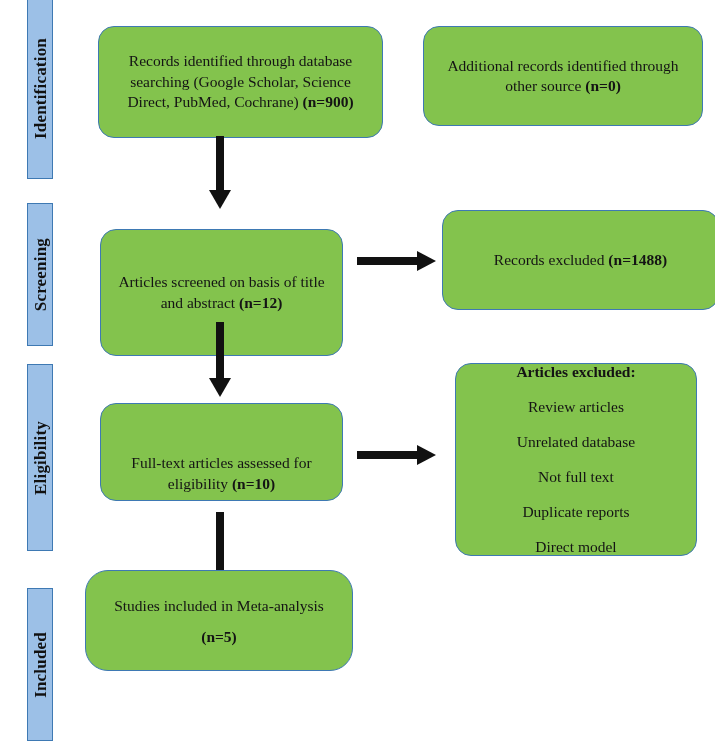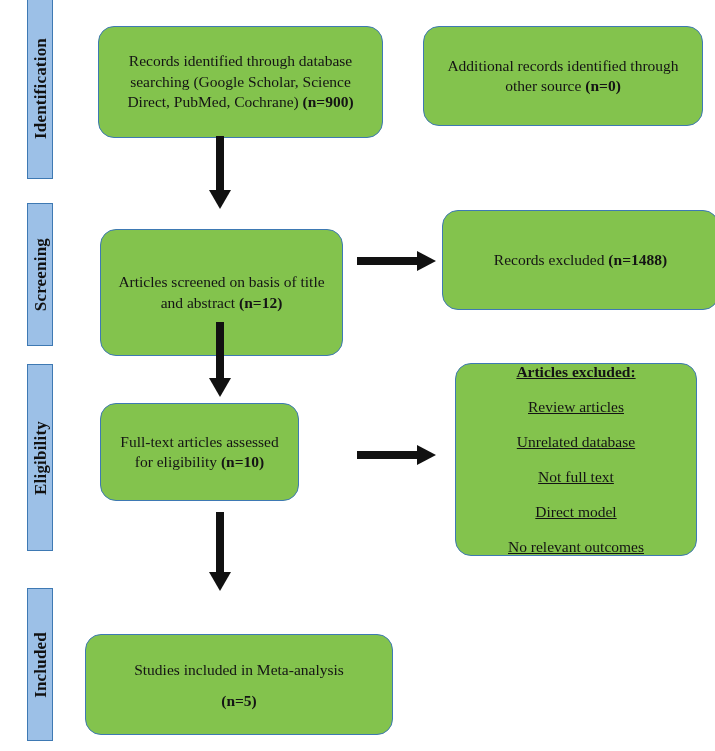--- a/index.html
+++ b/index.html
@@ -63,21 +63,20 @@
     white-space: pre-line;
   }
   .node .node-text b { font-weight: bold; }
 
   .node.two-line-gap .node-text { line-height: 2.0; }
 
   
   .node.list-node {
     align-items: center;
     padding: 4px 5px;
-    text-decoration: underline;
   }
   .node.list-node .list-wrap {
     text-align: center;
     font-size: 15.5px;
     line-height: 1.42;
   }
   .node.list-node .list-title {
     font-weight: bold;
     display: block;
     margin-bottom: 1px;
@@ -144,47 +143,47 @@
     <div class="node-text"><span>Records excluded </span><b>(n=1488)</b></div>
   </div>
 
   <div class="arrow" style="left:206px; top:322px;">
     <svg width="28" height="76" viewBox="0 0 28 76" aria-hidden="true">
       <rect x="10" y="0" width="8" height="58" fill="#111111"></rect>
       <polygon points="3,56 25,56 14,75" fill="#111111"></polygon>
     </svg>
   </div>
 
-  <div class="node" style="left:100px; top:403px; width:199px; height:98px;">
+  <div class="node" style="left:100px; top:403px; width:243px; height:98px;align-items:flex-end;">
     <div class="node-text"><span>Full-text articles assessed for eligibility </span><b>(n=10)</b></div>
   </div>
 
   <div class="arrow" style="left:357px; top:444px;">
     <svg width="80" height="22" viewBox="0 0 80 22" aria-hidden="true">
       <rect x="0" y="7" width="62" height="8" fill="#111111"></rect>
       <polygon points="60,1 60,21 79,11" fill="#111111"></polygon>
     </svg>
   </div>
 
   <div class="node list-node" style="left:455px; top:363px; width:242px; height:193px;">
     <div class="list-wrap">
       <span class="list-title">Articles excluded:</span>
       <span class="list-item">Review articles</span>
       <span class="list-item">Unrelated database</span>
       <span class="list-item">Not full text</span>
+      <span class="list-item">Duplicate reports</span>
       <span class="list-item">Direct model</span>
-      <span class="list-item">No relevant outcomes</span>
     </div>
   </div>
 
   <div class="arrow" style="left:206px; top:512px;">
     <svg width="28" height="80" viewBox="0 0 28 80" aria-hidden="true">
       <rect x="10" y="0" width="8" height="62" fill="#111111"></rect>
       <polygon points="3,60 25,60 14,79" fill="#111111"></polygon>
     </svg>
   </div>
 
-  <div class="node two-line-gap" style="left:85px; top:634px; width:308px; height:101px;">
+  <div class="node two-line-gap" style="left:85px; top:570px; width:268px; height:101px;border-radius:23px;">
     <div class="node-text"><span>Studies included in Meta-analysis</span>
 <b>(n=5)</b></div>
   </div>
 
 </div>
 
 </body></html>

